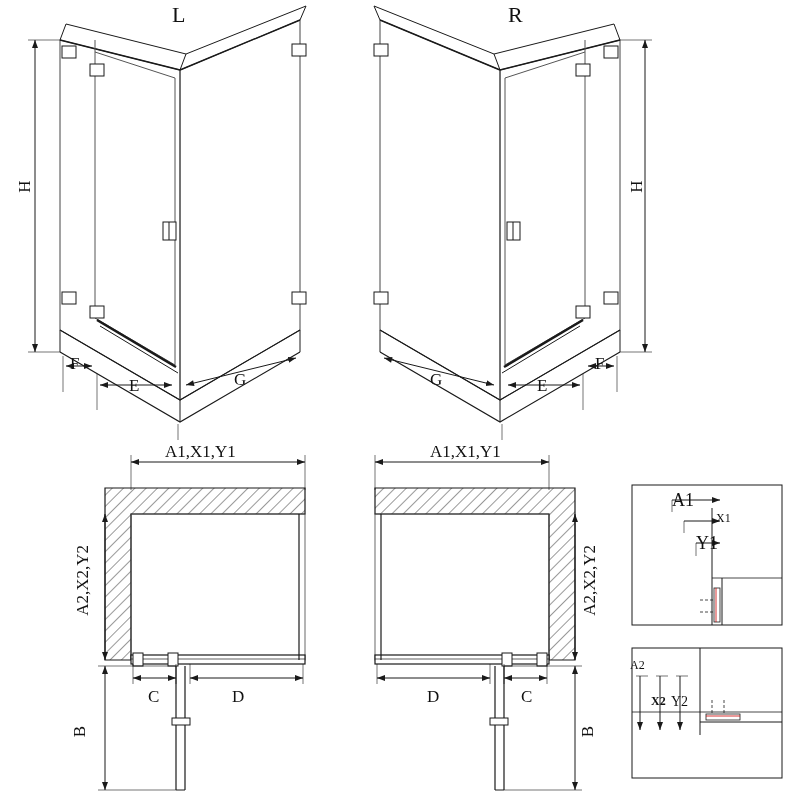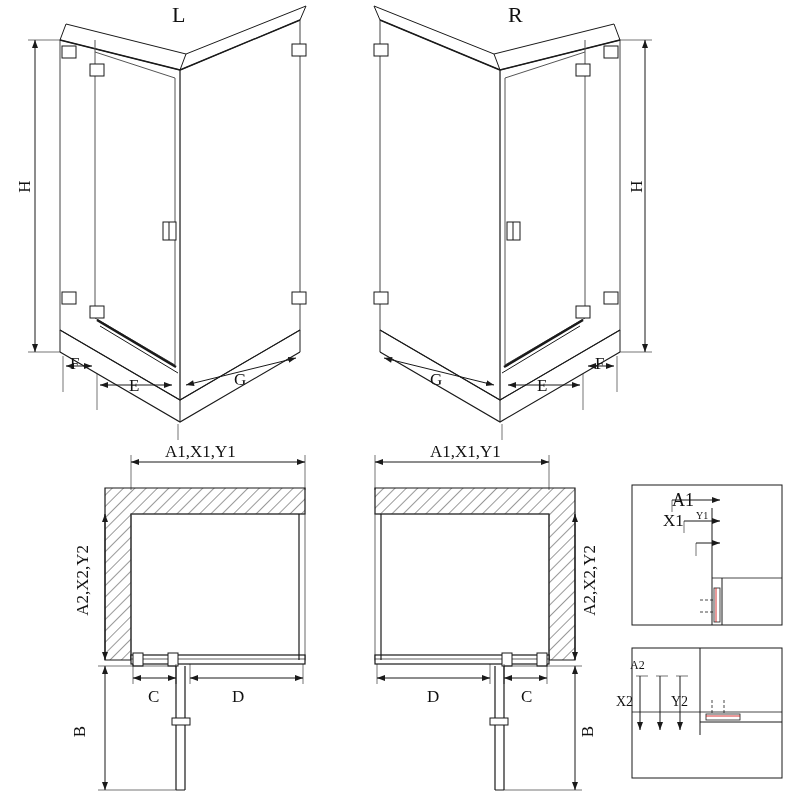--- a/index.html
+++ b/index.html
@@ -227,20 +227,20 @@
 
 <div class="lbl" style="left:148px;top:688px;">C</div>
 <div class="lbl" style="left:232px;top:688px;">D</div>
 <div class="lbl" style="left:427px;top:688px;">D</div>
 <div class="lbl" style="left:521px;top:688px;">C</div>
 
 <div class="lbl" style="left:74px;top:723px;transform:rotate(-90deg);">B</div>
 <div class="lbl" style="left:582px;top:723px;transform:rotate(-90deg);">B</div>
 
 <div class="lbl" style="left:672px;top:491px;font-size:18px;">A1</div>
-<div class="lbl" style="left:663px;top:512px;font-size:17px;font-family:Liberation Serif, serif;">X1</div>
-<div class="lbl" style="left:696px;top:511px;font-size:10px;text-align:center;">Y1</div>
+<div class="lbl" style="left:716px;top:512px;font-size:12px;font-family:Liberation Serif, serif;">X1</div>
+<div class="lbl" style="left:696px;top:534px;font-size:18px;text-align:center;">Y1</div>
 
 <div class="lbl" style="left:630px;top:659px;font-size:12px;">A2</div>
-<div class="lbl" style="left:616px;top:695px;font-size:14px;">X2</div>
+<div class="lbl" style="left:651px;top:695px;font-size:12px;font-weight:bold;">X2</div>
 <div class="lbl" style="left:671px;top:695px;font-size:14px;font-family:Liberation Serif, serif;">Y2</div>
 
 </div>
 
 </body></html>

